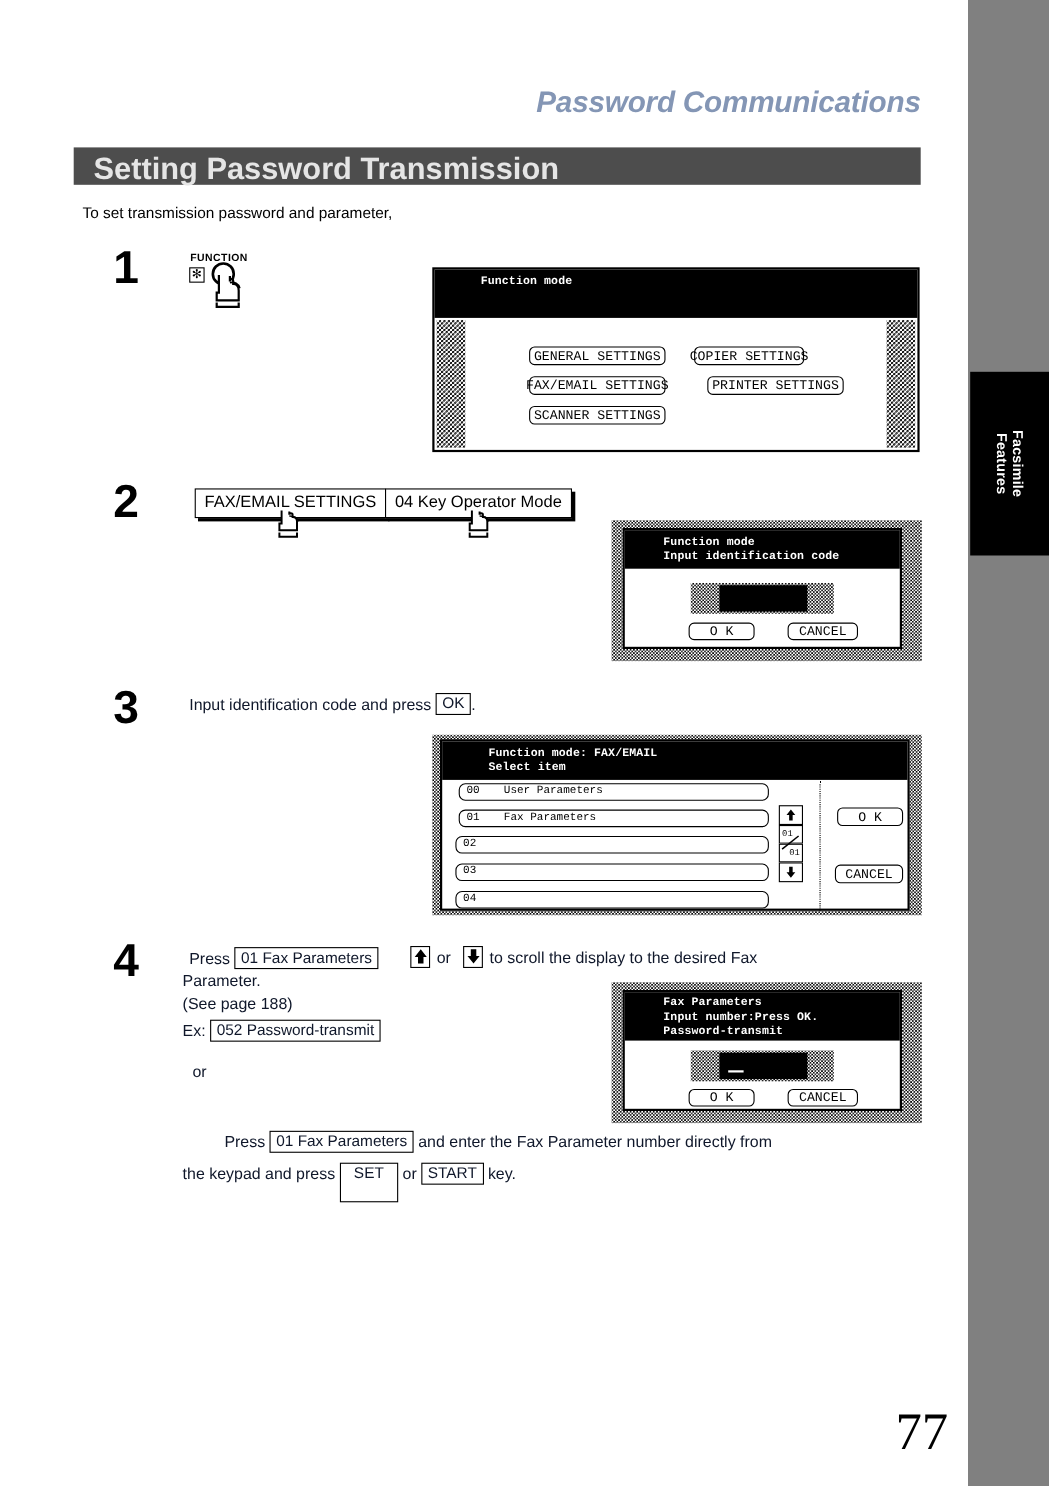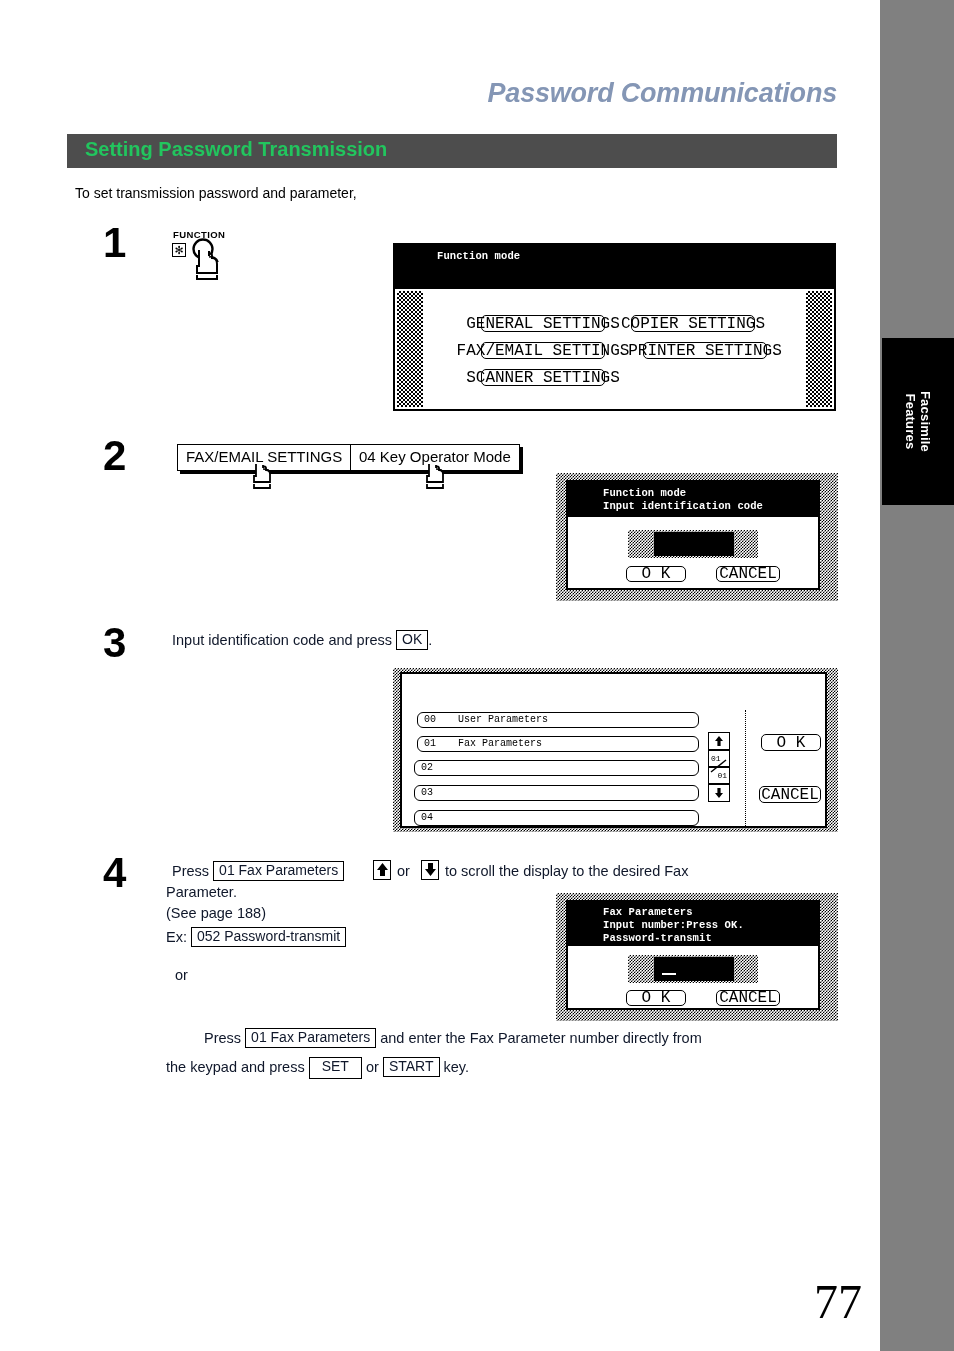--- a/index.html
+++ b/index.html
@@ -60,23 +60,23 @@
   }
   .section-bar {
     position: absolute;
     left: 67px; top: 134px;
     width: 770px; height: 34px;
     background: #4d4d4d;
   }
   .section-bar-text {
     position: absolute;
     left: 18px; top: 4px;
-    font-size: 20px;
-    font-weight: bold;
-    color: #22c55e;
+    font-size: 28px;
+    font-weight: bold;
+    color: #e5e5e5;
     letter-spacing: 0px;
   }
   .intro-line {
     position: absolute;
     left: 75px; top: 185px;
     font-size: 14px;
     color: #000000;
   }
 
   
@@ -101,21 +101,21 @@
   
   .keycap {
     display: inline-block;
     border: 1px solid #000;
     padding: 0px 5px 1px 5px;
     font-size: 14px;
     line-height: 17px;
     background: #fff;
     vertical-align: 1px;
   }
-  .keycap.wide { padding: 0 12px 3px 12px; }
+  .keycap.wide { padding: 0 12px 17px 12px; }
 
   
   .panel-btn {
     position: absolute;
     border: 1px solid #000;
     background: #ffffff;
     box-shadow: 3px 3px 0 #000;
     font-size: 15px;
     line-height: 22px;
     padding: 1px 8px 2px 8px;
@@ -174,21 +174,21 @@
     padding: 5px 0 5px 42px;
     box-sizing: border-box;
     letter-spacing: 0.1px;
   }
   .lcd-btn {
     position: absolute;
     border: 1px solid #000;
     border-radius: 5px;
     background: #ffffff;
     font-family: "Liberation Mono", monospace;
-    font-size: 16px;
+    font-size: 12px;
     line-height: 14px;
     text-align: center;
     box-sizing: border-box;
     color: #000;
     white-space: nowrap;
     display: flex;
     align-items: center;
     justify-content: center;
   }
   .lcd-btn-dashed { border-style: solid; }
@@ -290,21 +290,21 @@
   <div class="lcd-body" style="left:0; top:0; width:443px; height:168px;"></div>
   <div class="lcd-header" style="left:2px; top:2px; width:439px; height:44px;">
     <div>Function mode</div>
   </div>
   <div class="lcd-dither" style="left:4px; top:48px; width:26px; height:116px;"></div>
   <div class="lcd-dither" style="left:413px; top:48px; width:26px; height:116px;"></div>
 
   <div class="lcd-btn lcd-btn-dashed" style="left:88px; top:72px; width:124px; height:17px;">
     <span>GENERAL SETTINGS</span>
   </div>
-  <div class="lcd-btn lcd-btn-dashed" style="left:238px; top:72px; width:124px; height:17px;">
+  <div class="lcd-btn lcd-btn-dashed" style="left:238px; top:72px; width:100px; height:17px;">
     <span>COPIER SETTINGS</span>
   </div>
   <div class="lcd-btn lcd-btn-dashed" style="left:88px; top:99px; width:124px; height:17px;">
     <span>FAX/EMAIL SETTINGS</span>
   </div>
   <div class="lcd-btn lcd-btn-dashed" style="left:238px; top:99px; width:124px; height:17px;margin-left:12px;">
     <span>PRINTER SETTINGS</span>
   </div>
   <div class="lcd-btn lcd-btn-dashed" style="left:88px; top:126px; width:124px; height:17px;">
     <span>SCANNER SETTINGS</span>
@@ -348,20 +348,24 @@
 
 <div class="step-num" style="left:103px; top:622px;">3</div>
 <div class="body-text" style="left:172px; top:630px;">
   <span>Input identification code and press</span>
   <span class="keycap">OK</span><span>.</span>
 </div>
 
 <div class="lcd" style="left:393px; top:668px; width:445px; height:164px;">
   <div class="lcd-fine-dither" style="position:absolute; left:0; top:0; width:445px; height:164px;"></div>
   <div class="lcd-body" style="left:7px; top:4px; width:427px; height:156px;"></div>
+  <div class="lcd-header" style="left:9px; top:6px; width:423px; height:35px; padding-left:42px;">
+    <div>Function mode: FAX/EMAIL</div>
+    <div>Select item</div>
+  </div>
 
   <div class="lcd-row" style="left:24px; top:44px; width:282px; height:16px;">
     <span class="lcd-row-idx">00</span>
     <span>User Parameters</span>
   </div>
   <div class="lcd-row" style="left:24px; top:68px; width:282px; height:16px;">
     <span class="lcd-row-idx">01</span>
     <span>Fax Parameters</span>
   </div>
   <div class="lcd-row" style="left:21px; top:92px; width:285px; height:16px;">

